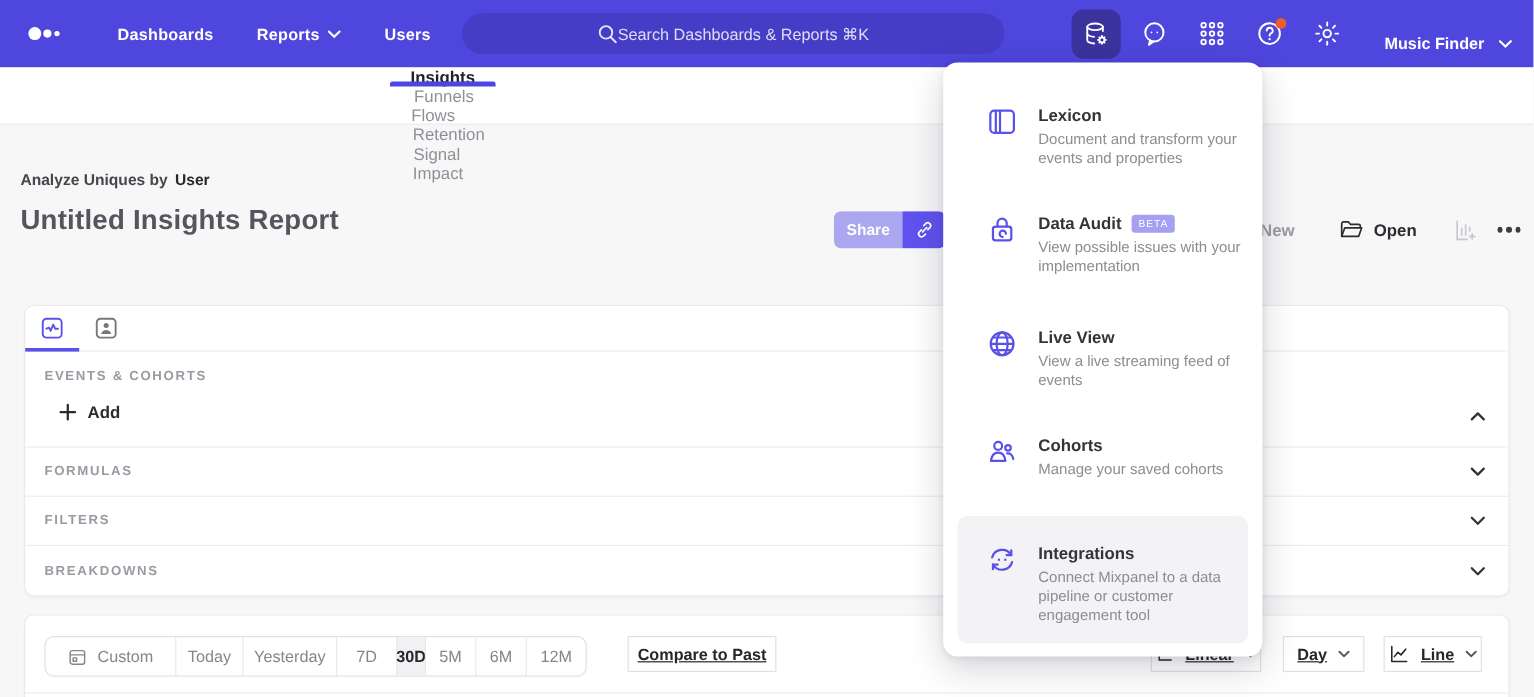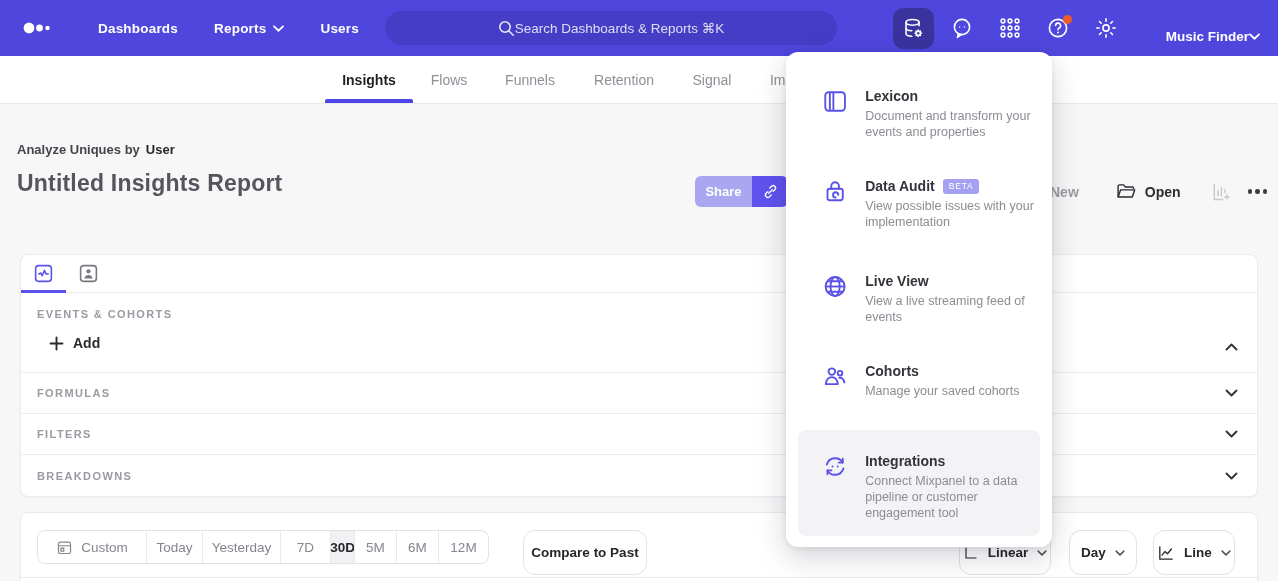--- a/index.html
+++ b/index.html
@@ -34,29 +34,29 @@
     width:41px; height:41px; border-radius:10px;
     display:flex; align-items:center; justify-content:center; cursor:pointer; position:relative;
   }
   .icon-btn.active { background:#3a339e; }
   .notif-dot {
     position:absolute; top:7px; right:6px; width:9px; height:9px;
     border-radius:50%; background:#f05b2b;
   }
   .project-switch {
     position:absolute; right:18px; top:0; height:72px;
-    display:flex; align-items:center; 
+    display:flex; align-items:center; gap:12px;
     color:#fff; font-size:13.5px; font-weight:700; cursor:pointer;
   }
 
   
   .tabbar {
     position:absolute; left:0; top:56px; width:1278px; height:48px;
     background:#ffffff; border-bottom:1px solid #eaeaec;
-    display:flex; align-items:stretch; padding-left:325px;
+    display:flex; align-items:stretch; padding-left:325px;flex-direction:column;
   }
   .rtab {
     position:relative; display:flex; align-items:center; justify-content:center;
     font-size:14px; color:#8f8f98; cursor:pointer;
   }
   .rtab.active { color:#1f1f24; font-weight:700; }
   .rtab.active .tab-underline {
     position:absolute; left:0; right:0; bottom:0; height:4px; background:#4c44e4; border-radius:2px 2px 0 0;
   }
 
@@ -109,24 +109,24 @@
     position:absolute; left:16px; top:17px; height:34px; display:flex;
     border:1px solid #e2e2e6; border-radius:8px; overflow:hidden; background:#fff;
   }
   .seg {
     display:flex; align-items:center; justify-content:center; gap:8px;
     font-size:13.5px; color:#85858d; cursor:pointer; border-left:1px solid #e9e9ec;
   }
   .seg:first-child { border-left:none; }
   .seg.active { background:#f1f1f3; color:#26262b; font-weight:700; }
   .pill-btn {
-    position:absolute; top:17px; height:45px; background:#fff;
-    border:1px solid #e2e2e6; border-radius:12px;
+    position:absolute; top:17px; height:30px; background:#fff;
+    border:1px solid #e2e2e6; border-radius:0;
     display:flex; align-items:center; justify-content:center; gap:9px;
-    font-size:13.5px; font-weight:700; color:#26262b; cursor:pointer;
+    font-size:13.5px; font-weight:700; color:#26262b; cursor:pointer;text-decoration:underline;
   }
 
   
   .apps-menu {
     position:absolute; left:786px; top:52px; width:266px; height:495px;
     background:#ffffff; border-radius:12px; z-index:10;
     box-shadow:0 10px 30px rgba(23,23,45,.18), 0 2px 6px rgba(23,23,45,.08);
   }
   .menu-highlight { position:absolute; left:12px; top:378px; width:242px; height:106px;
                     background:#f3f3f5; border-radius:8px; }
@@ -227,25 +227,25 @@
         <path d="M1 1.3l4.5 4.4L10 1.3"></path>
       </svg>
   </div>
 </header>
 
 <nav class="tabbar">
   <div class="rtab active" style="width:88px">
     <span>Insights</span>
       <i class="tab-underline"></i>
   </div>
+  <div class="rtab" style="width:90px">
+    <span>Funnels</span>
+  </div>
   <div class="rtab" style="width:72px">
     <span>Flows</span>
-  </div>
-  <div class="rtab" style="width:90px">
-    <span>Funnels</span>
   </div>
   <div class="rtab" style="width:98px">
     <span>Retention</span>
   </div>
   <div class="rtab" style="width:78px">
     <span>Signal</span>
   </div>
   <div class="rtab" style="width:80px">
     <span>Impact</span>
   </div>

